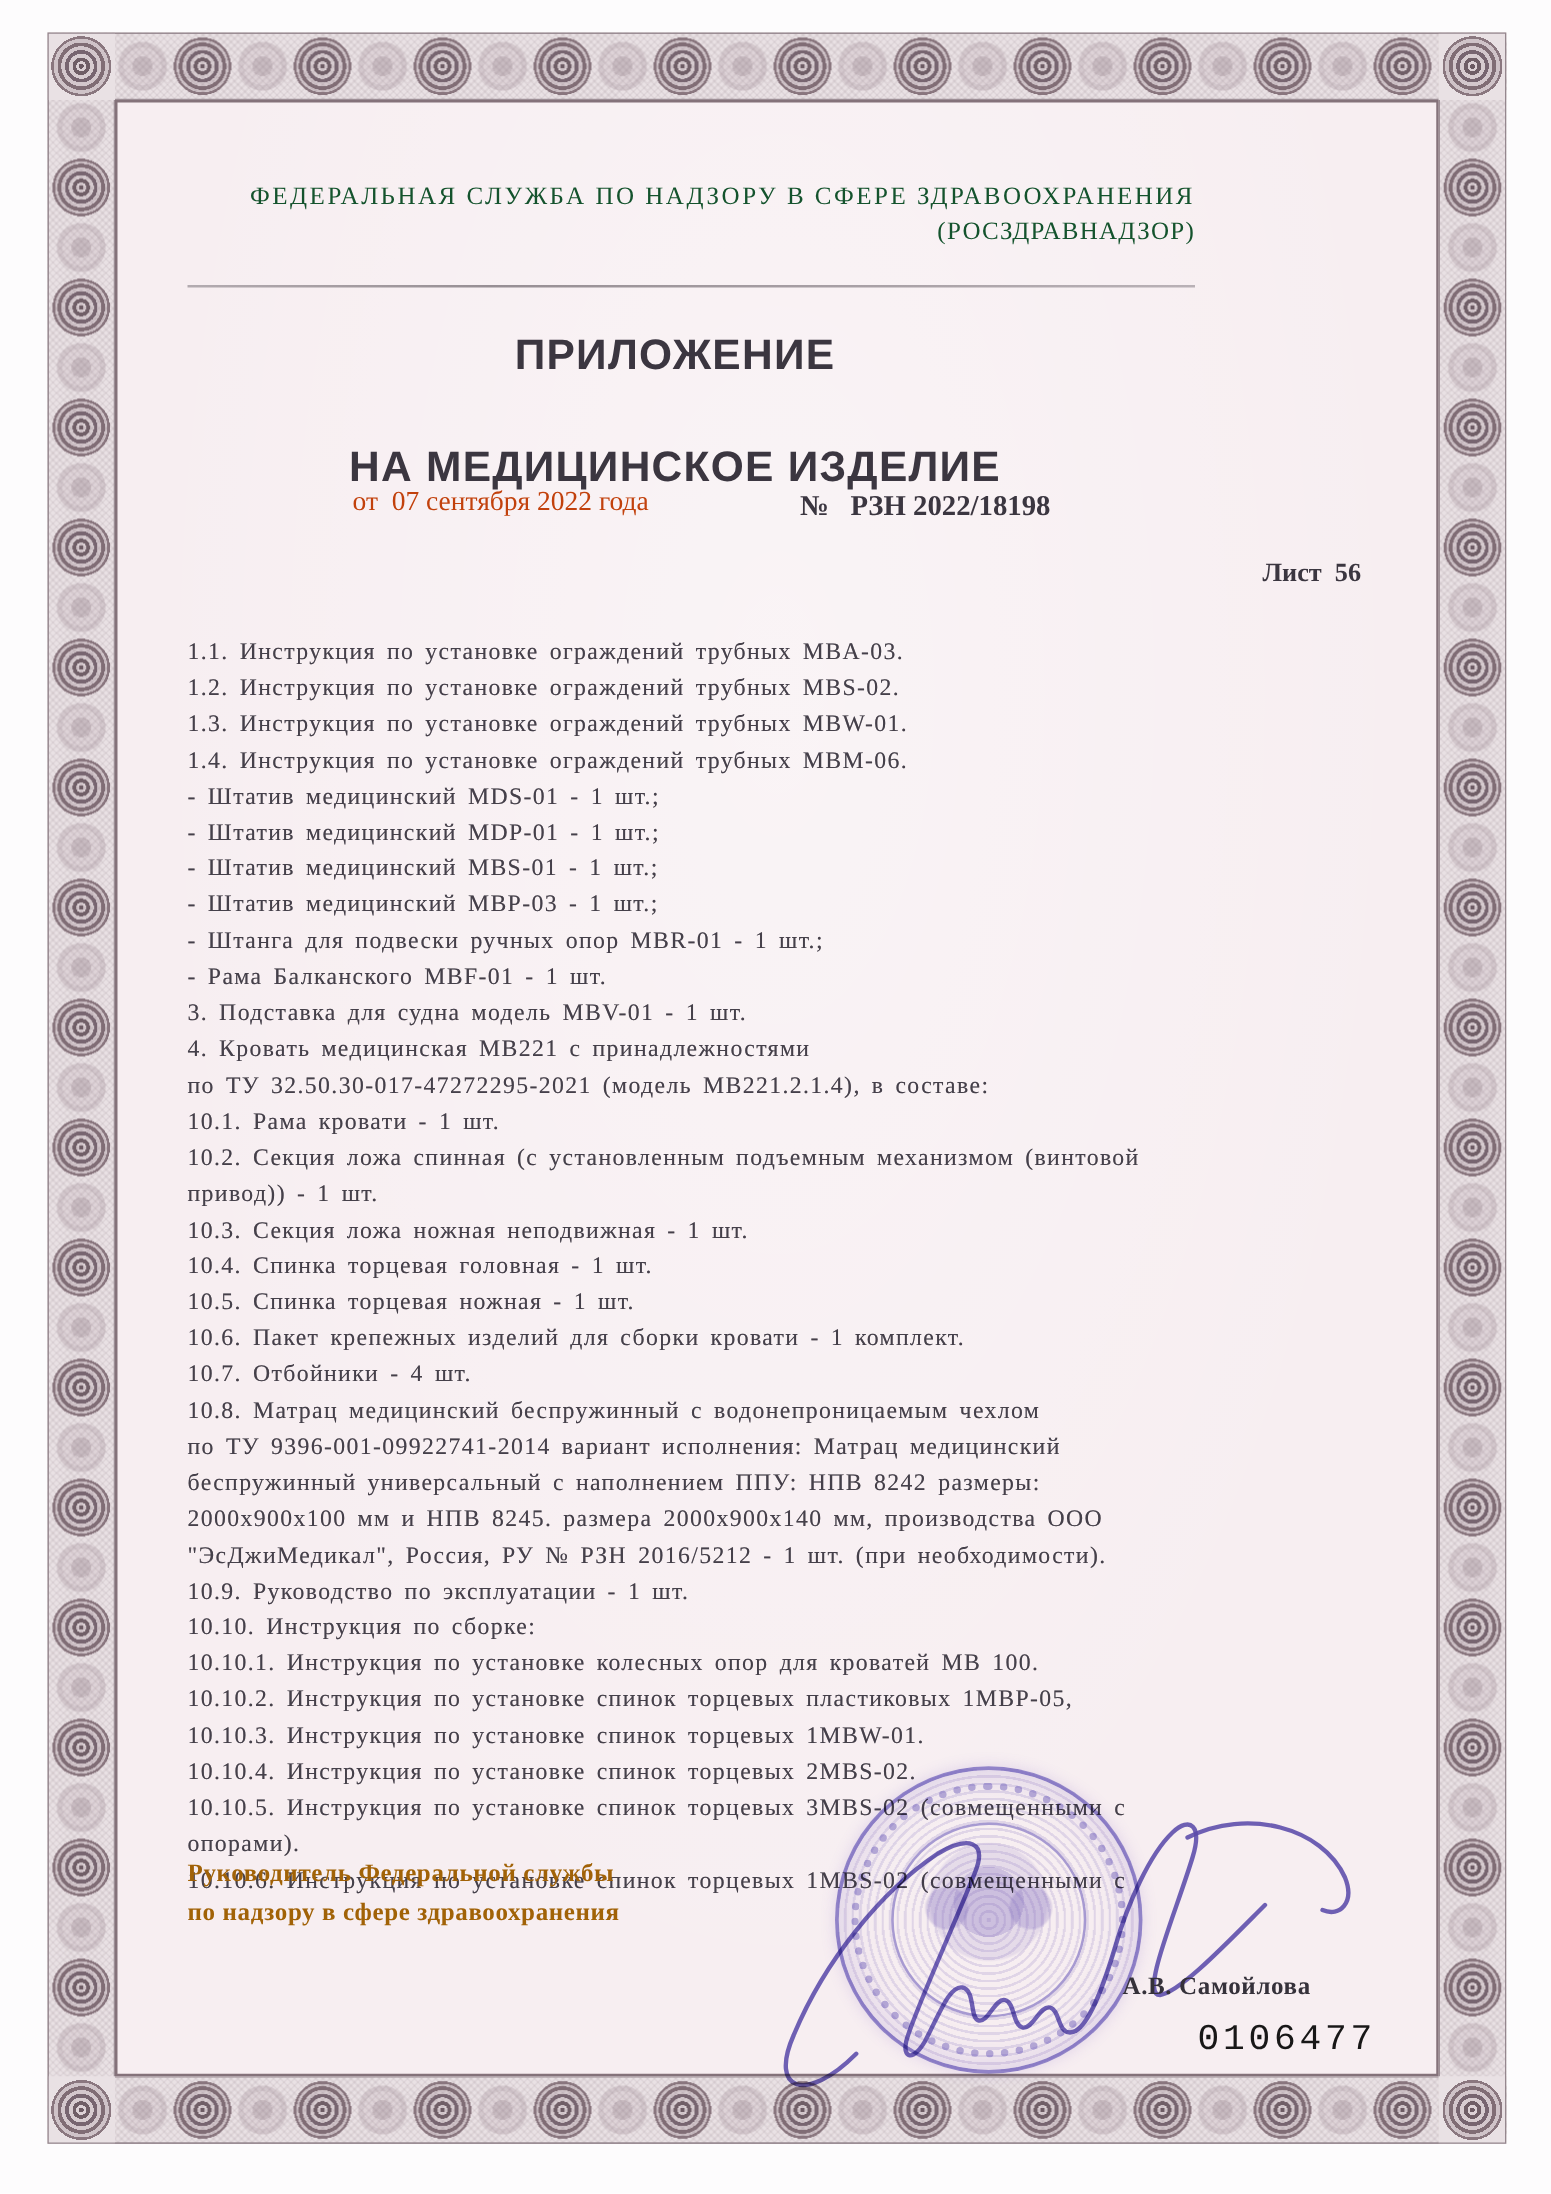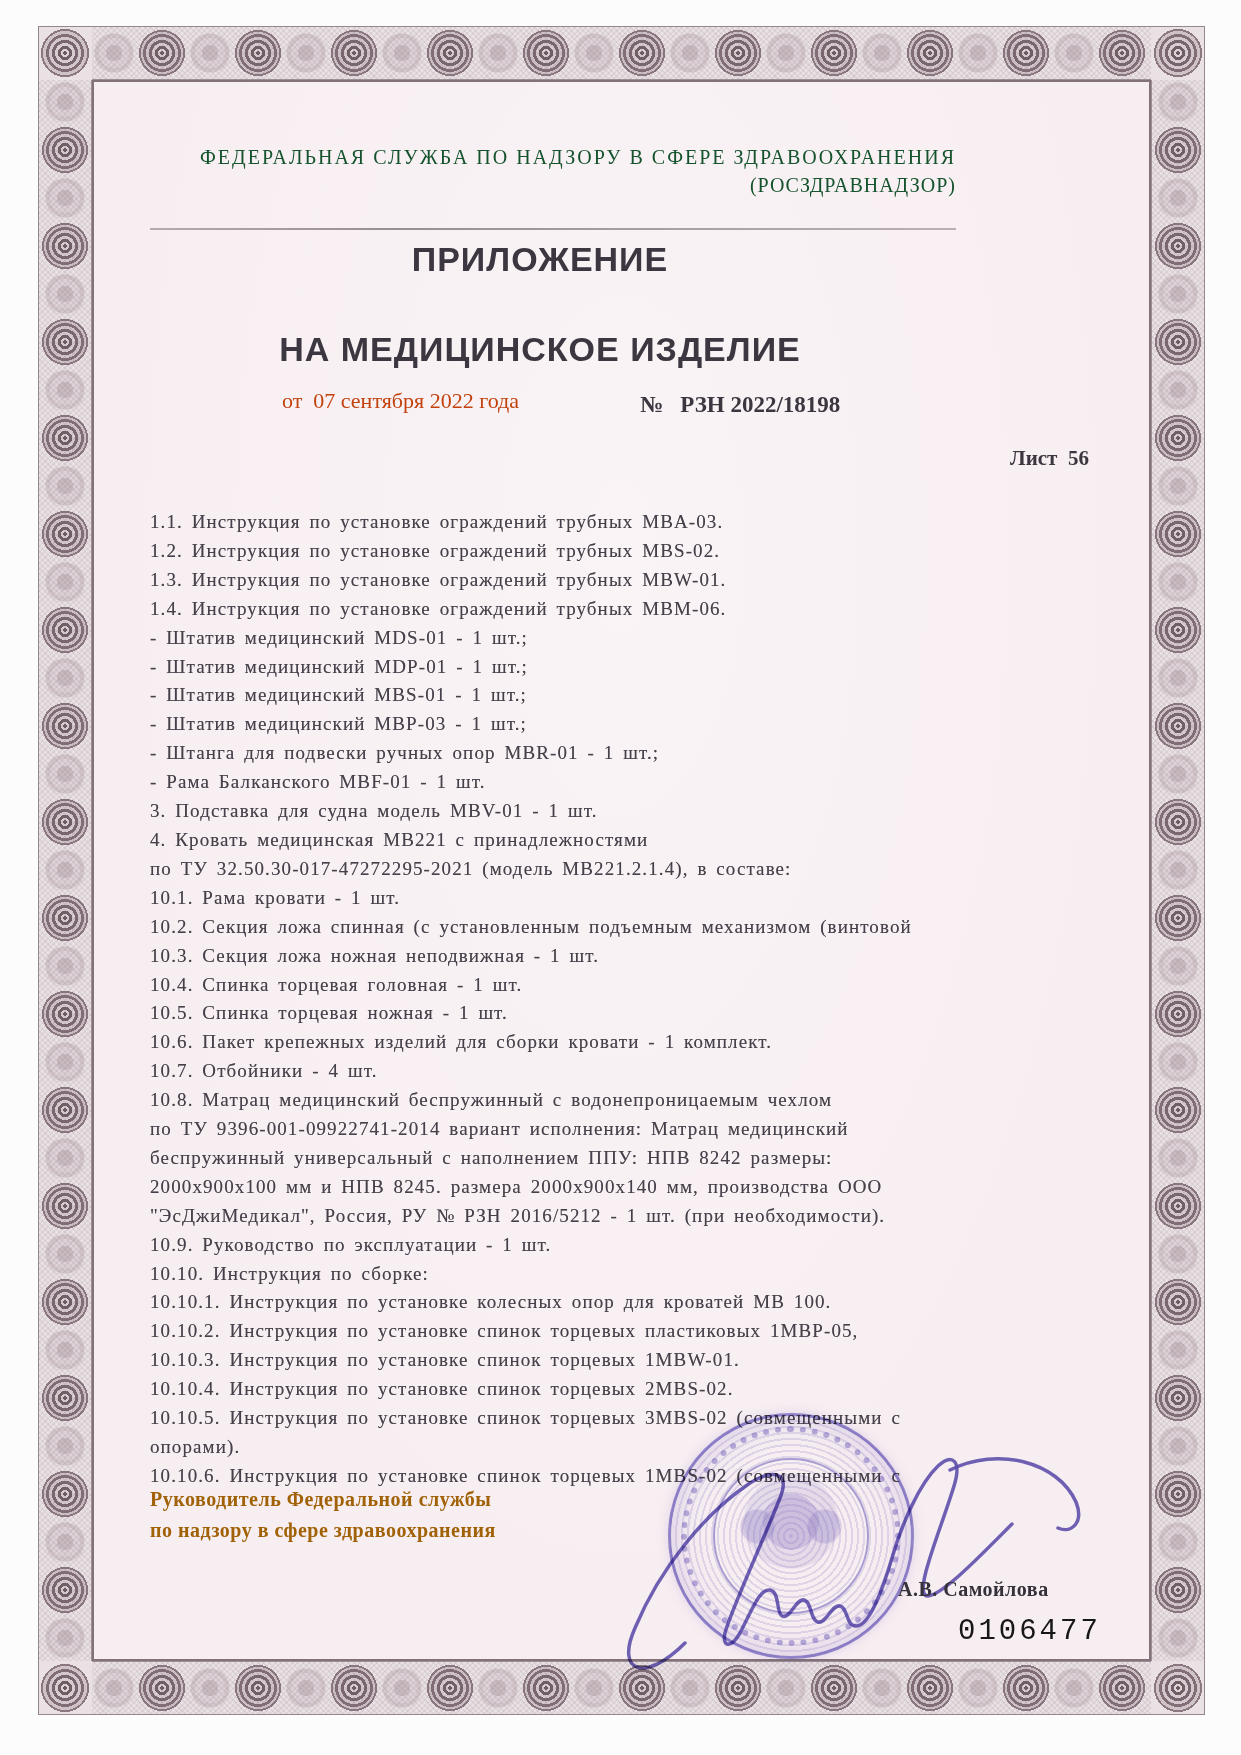--- a/index.html
+++ b/index.html
@@ -47,21 +47,21 @@
     background:#f7eef1;border:2px solid #84727a;
     background-image:radial-gradient(ellipse at 50% 30%, rgba(255,255,255,.35), transparent 70%);
   }
   
   .t{position:absolute;white-space:pre;}
   .org{left:150px;width:806px;text-align:right;font-size:20px;letter-spacing:2px;color:#14532d;}
   .org1{top:146px;} .org2{top:174px;letter-spacing:1px;}
   .rule{position:absolute;left:150px;top:228px;width:806px;height:2px;
         background:linear-gradient(90deg,#b3abb0,#978f94 30%,#aaa2a7 70%,#b9b1b6);}
   .title{left:117px;width:846px;text-align:center;font-family:"Liberation Sans",sans-serif;
-         font-weight:700;font-size:34px;letter-spacing:1px;color:#3b3640;}
+         font-weight:700;font-size:34px;letter-spacing:1px;color:#3b3640;margin-top:25px;}
   .title1{top:240px;} .title2{top:288px;} .title3{top:330px;}
   .date{left:282px;top:388px;font-size:22px;font-weight:400;color:#c2410c;}
   .number{left:640px;top:392px;font-size:23px;font-weight:700;color:#3b3640;}
   .sheet{left:1010px;top:446px;font-size:21px;font-weight:700;color:#3b3640;}
   .body{position:absolute;left:150px;top:508px;width:1010px;}
   .body .line{
     font-size:19px;line-height:28.9px;letter-spacing:1.1px;word-spacing:3px;
     color:#45404a;text-shadow:0 0 .5px rgba(70,64,74,.45);white-space:pre;
   }
   .footer-left{position:absolute;left:150px;top:1484px;font-size:20px;font-weight:700;
@@ -129,20 +129,21 @@
       <div class="line">- Штатив медицинский MDP-01 - 1 шт.;</div>
       <div class="line">- Штатив медицинский MBS-01 - 1 шт.;</div>
       <div class="line">- Штатив медицинский MBP-03 - 1 шт.;</div>
       <div class="line">- Штанга для подвески ручных опор MBR-01 - 1 шт.;</div>
       <div class="line">- Рама Балканского MBF-01 - 1 шт.</div>
       <div class="line">3. Подставка для судна модель MBV-01 - 1 шт.</div>
       <div class="line">4. Кровать медицинская МВ221 с принадлежностями</div>
       <div class="line">по ТУ 32.50.30-017-47272295-2021 (модель МВ221.2.1.4), в составе:</div>
       <div class="line">10.1. Рама кровати - 1 шт.</div>
       <div class="line">10.2. Секция ложа спинная (с установленным подъемным механизмом (винтовой</div>
+      <div class="line">привод)) - 1 шт.</div>
       <div class="line">10.3. Секция ложа ножная неподвижная - 1 шт.</div>
       <div class="line">10.4. Спинка торцевая головная - 1 шт.</div>
       <div class="line">10.5. Спинка торцевая ножная - 1 шт.</div>
       <div class="line">10.6. Пакет крепежных изделий для сборки кровати - 1 комплект.</div>
       <div class="line">10.7. Отбойники - 4 шт.</div>
       <div class="line">10.8. Матрац медицинский беспружинный с водонепроницаемым чехлом</div>
       <div class="line">по ТУ 9396-001-09922741-2014 вариант исполнения: Матрац медицинский</div>
       <div class="line">беспружинный универсальный с наполнением ППУ: НПВ 8242 размеры:</div>
       <div class="line">2000х900х100 мм и НПВ 8245. размера 2000х900х140 мм, производства ООО</div>
       <div class="line">"ЭсДжиМедикал", Россия, РУ № РЗН 2016/5212 - 1 шт. (при необходимости).</div>

